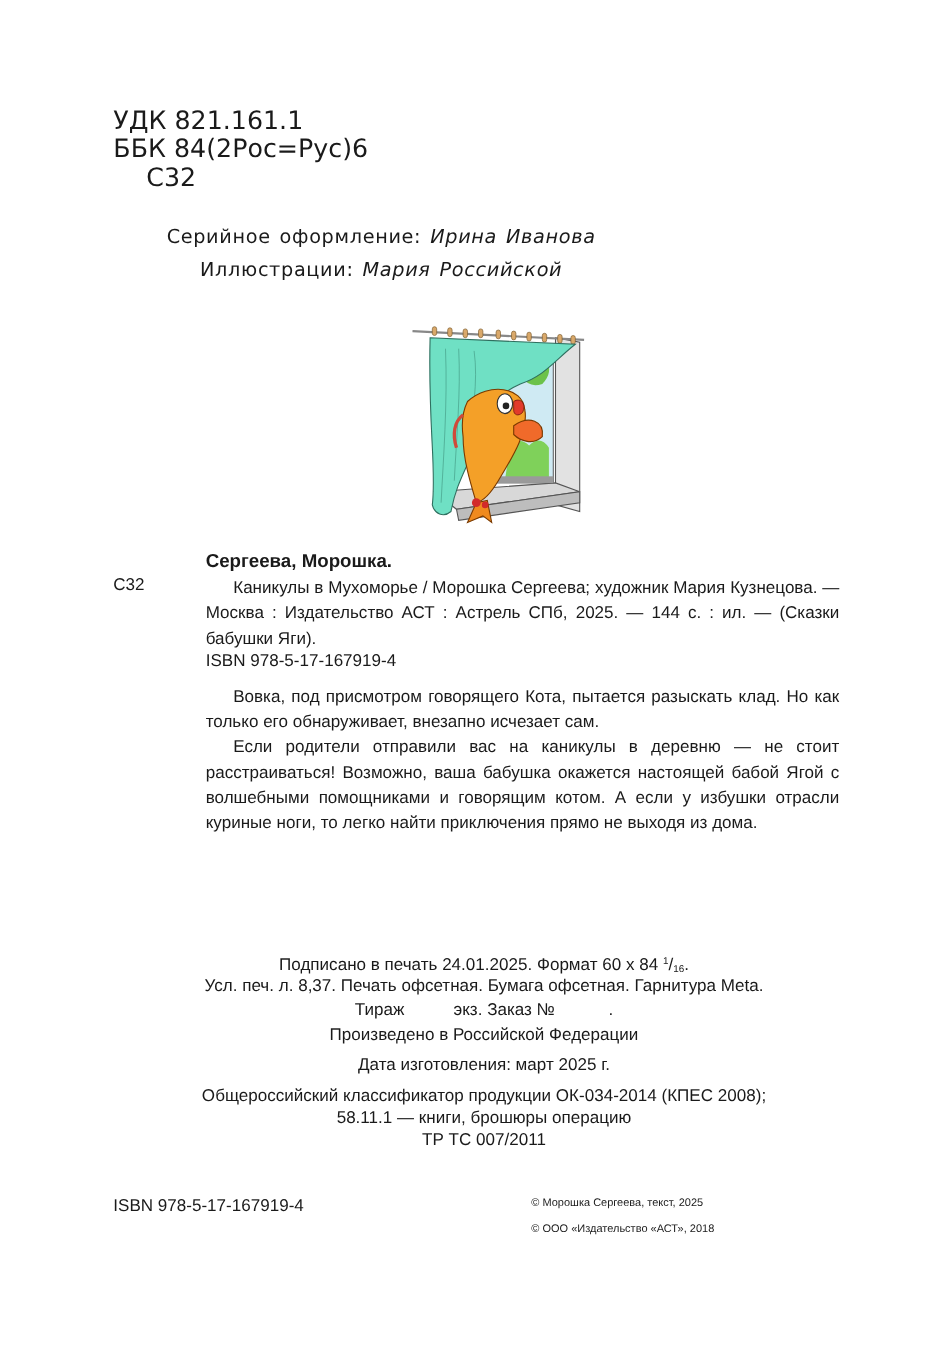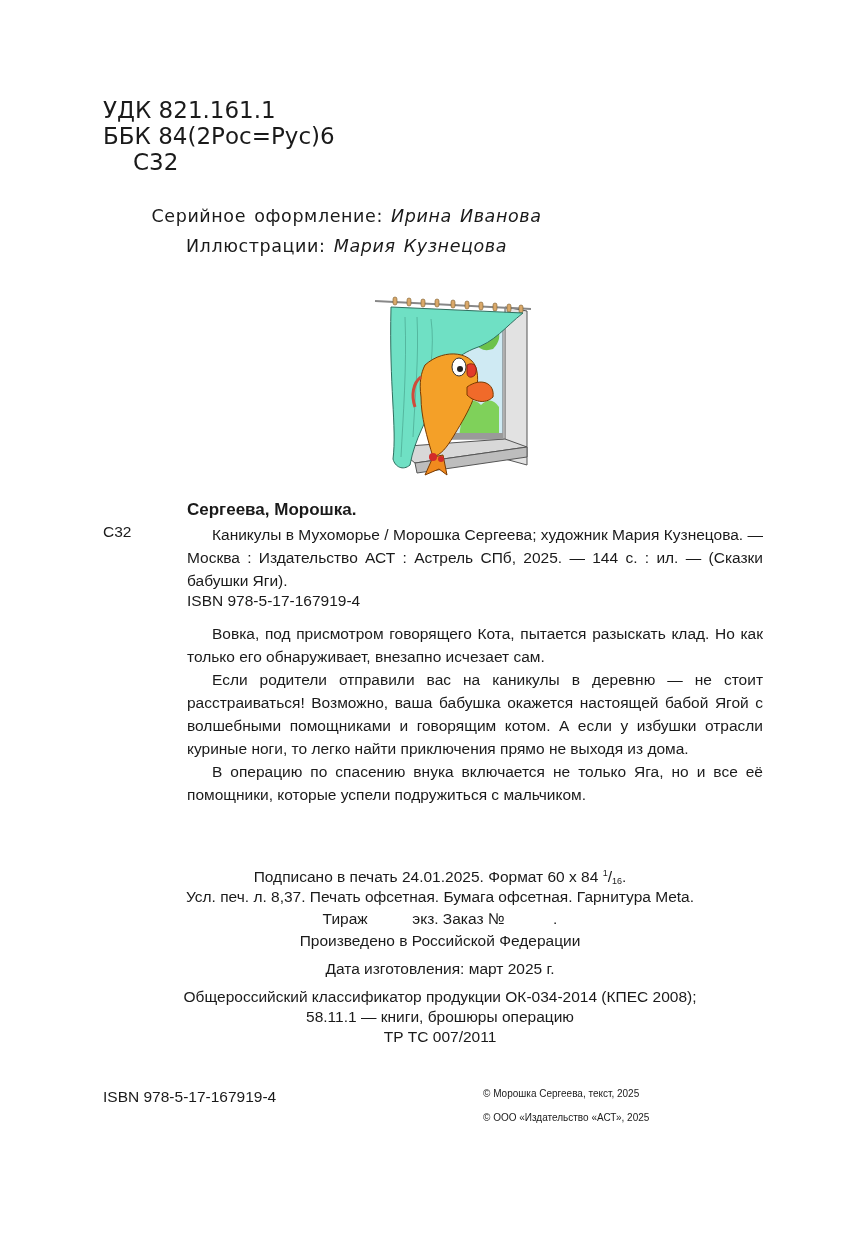--- a/index.html
+++ b/index.html
@@ -34,21 +34,21 @@
 <div class="abs classif" style="top:97px;">УДК 821.161.1</div>
 <div class="abs classif" style="top:123px;">ББК 84(2Рос=Рус)6</div>
 <div class="abs classif" style="top:149px; left:133px;">С32</div>
 
 <div class="abs credits" style="top:206px;">
   <span>Серийное оформление:</span>
   <i>Ирина Иванова</i>
 </div>
 <div class="abs credits" style="top:236px;">
   <span>Иллюстрации:</span>
-  <i>Мария Кузнецова</i>
+  <i>Мария Российской</i>
 </div>
 
 <div class="abs illus">
   <svg width="180" height="190" viewBox="0 0 180 190">
 
     <g>
       <polygon points="150,20 172,24 172,178 150,172" fill="#e2e2e2" stroke="#555" stroke-width="1"></polygon>
       <polygon points="40,160 150,152 172,160 60,176" fill="#d8d8d8" stroke="#555" stroke-width="1"></polygon>
       <polygon points="60,176 172,160 172,170 62,186" fill="#bdbdbd" stroke="#555" stroke-width="1"></polygon>
       <rect x="88" y="28" width="60" height="124" fill="#cfeaf3" stroke="#666" stroke-width="1"></rect>
@@ -90,21 +90,20 @@
 </div>
 
 <div class="abs author narrow">Сергеева, Морошка.</div>
 <div class="abs bibcode narrow">С32</div>
 <div class="abs bib bibtext narrow">Каникулы в Мухоморье / Морошка Сергеева; художник Мария Кузнецова. — Москва : Издательство АСТ : Астрель СПб, 2025. — 144 с. : ил. — (Сказки бабушки Яги).</div>
 <div class="abs isbn1 narrow">ISBN 978-5-17-167919-4</div>
 
 <div class="abs annot narrow">
   <p style="text-indent:25px;">Вовка, под присмотром говорящего Кота, пытается разыскать клад. Но как только его обнаруживает, внезапно исчезает сам.</p>
   <p style="text-indent:25px;">Если родители отправили вас на каникулы в деревню — не стоит расстраиваться! Возможно, ваша бабушка окажется настоящей бабой Ягой с волшебными помощниками и говорящим котом. А если у избушки отрасли куриные ноги, то легко найти приключения прямо не выходя из дома.</p>
-  <p style="text-indent:25px;">В операцию по спасению внука включается не только Яга, но и все её помощники, которые успели подружиться с мальчиком.</p>
 </div>
 
 <div class="abs imprint narrow" style="top:862px;">
   <span>Подписано в печать 24.01.2025. Формат 60 х 84</span>
   <span class="sup">1</span>/<span class="sub">16</span>.
 </div>
 <div class="abs imprint narrow" style="top:886px;">Усл. печ. л. 8,37. Печать офсетная. Бумага офсетная. Гарнитура Meta.</div>
 <div class="abs imprint narrow" style="top:908px;">
   <span>Тираж</span>
   <span style="display:inline-block;width:36px;"></span>
@@ -113,13 +112,13 @@
   <span>.</span>
 </div>
 <div class="abs imprint narrow" style="top:930px;">Произведено в Российской Федерации</div>
 <div class="abs imprint narrow" style="top:958px;">Дата изготовления: март 2025 г.</div>
 <div class="abs imprint narrow" style="top:986px;">Общероссийский классификатор продукции ОК-034-2014 (КПЕС 2008);</div>
 <div class="abs imprint narrow" style="top:1006px;">58.11.1 — книги, брошюры операцию</div>
 <div class="abs imprint narrow" style="top:1026px;">ТР ТС 007/2011</div>
 
 <div class="abs isbn2 narrow">ISBN 978-5-17-167919-4</div>
 <div class="abs copy narrow" style="top:1088px;">© Морошка Сергеева, текст, 2025</div>
-<div class="abs copy narrow" style="top:1112px;">© ООО «Издательство «АСТ», 2025</div>
+<div class="abs copy narrow" style="top:1112px;">© ООО «Издательство «АСТ», 2018</div>
 
 </body></html>

